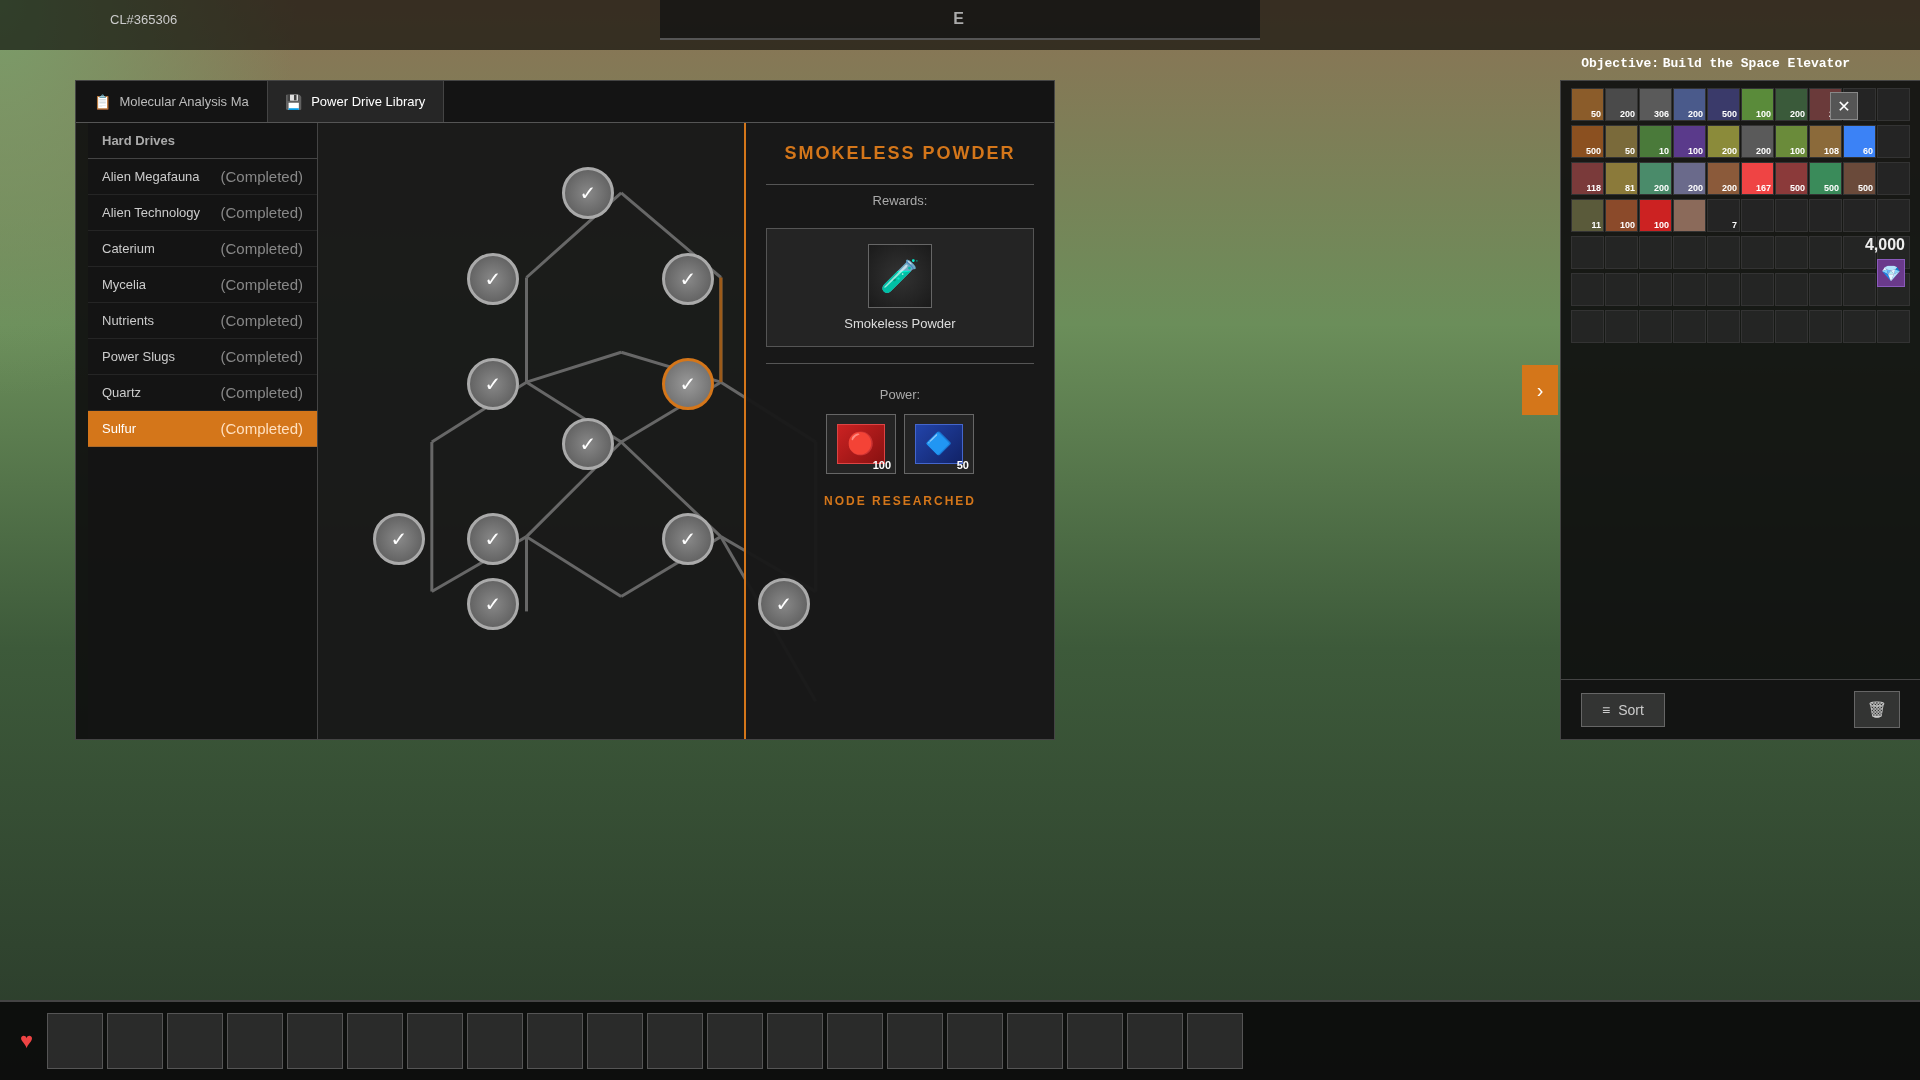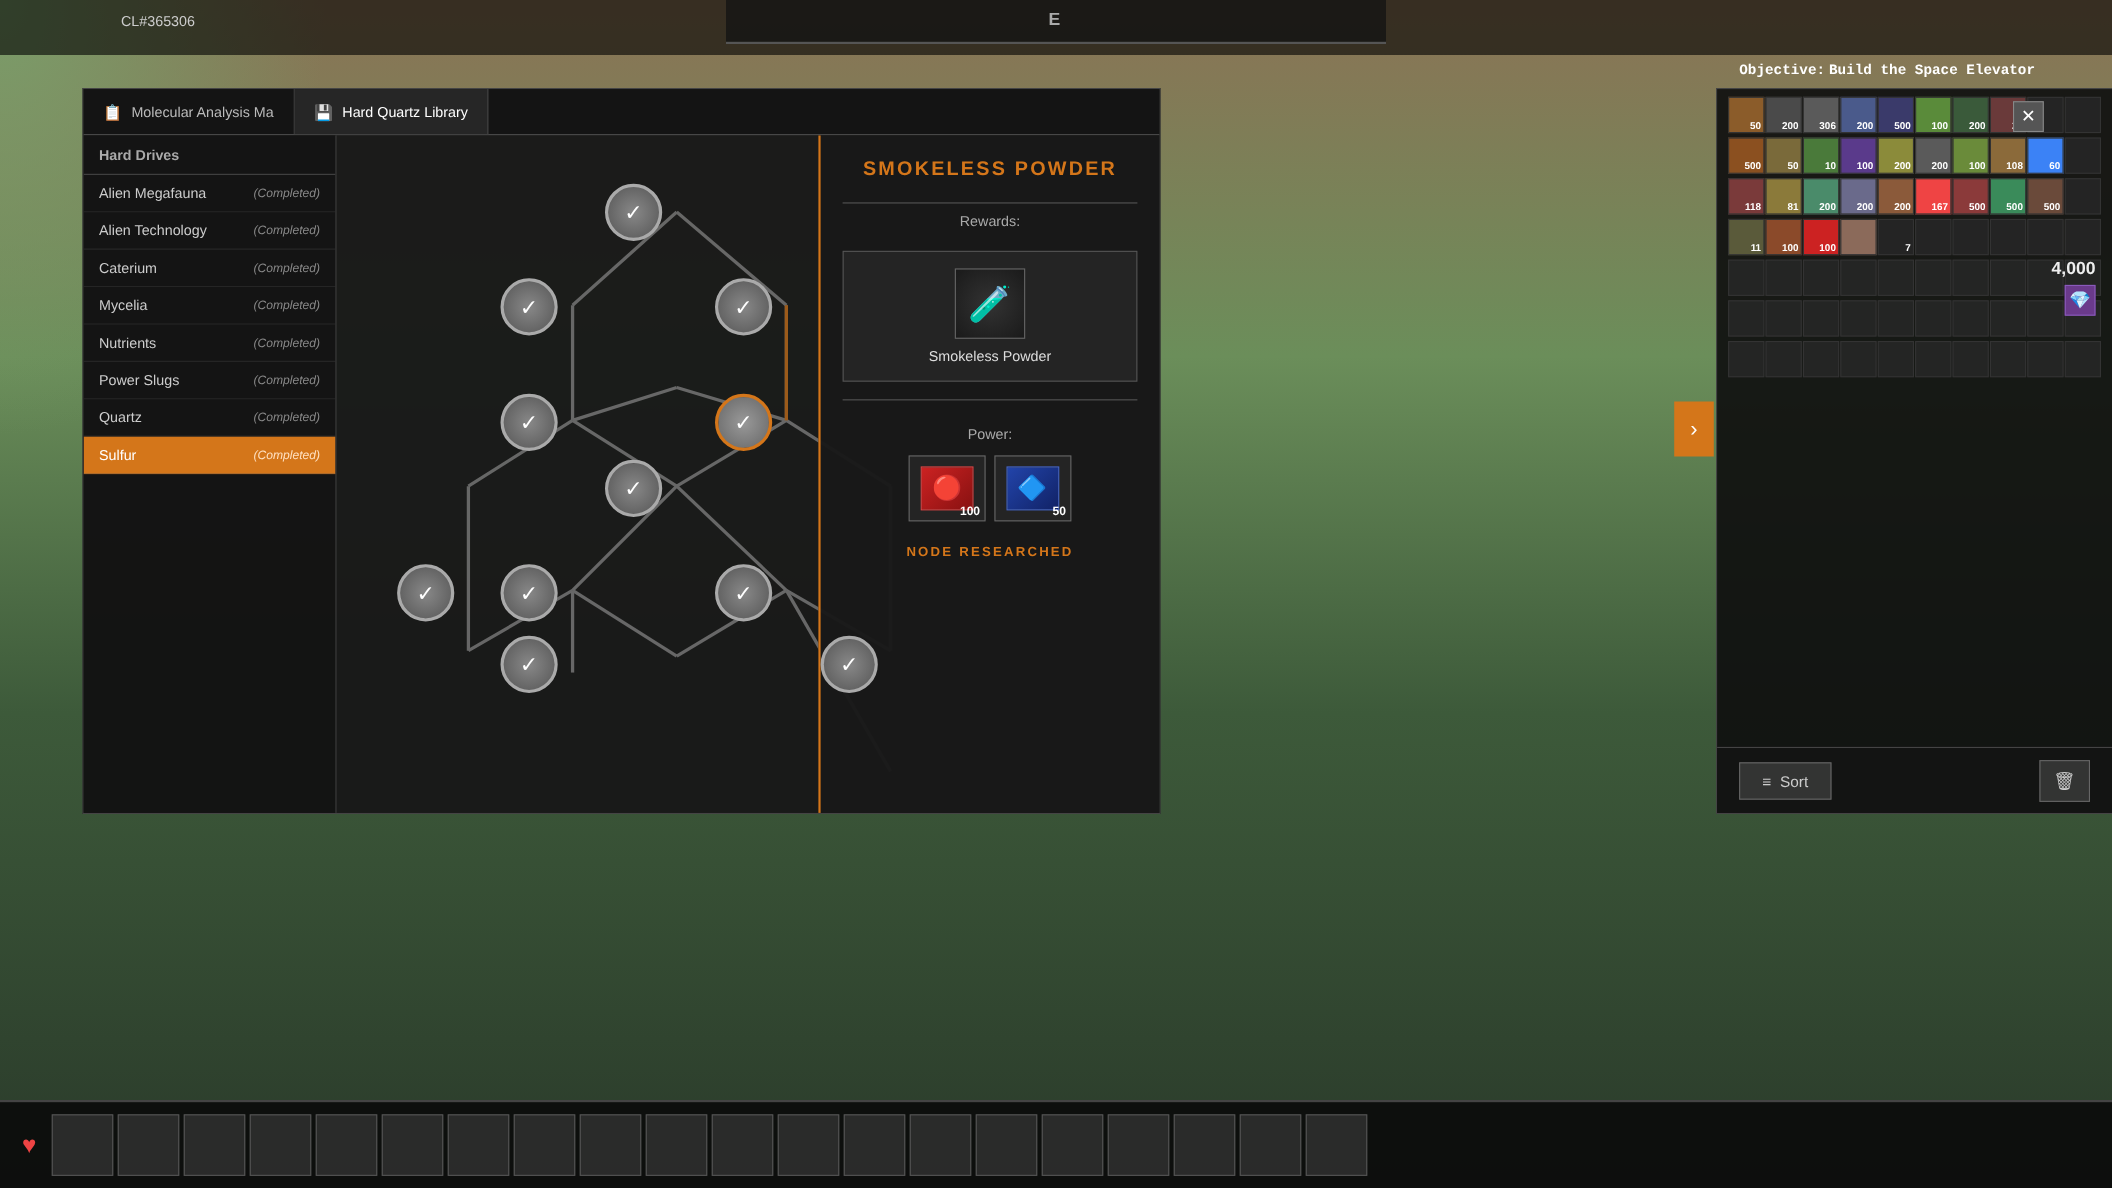--- a/index.html
+++ b/index.html
@@ -144,20 +144,21 @@
       height: calc(100% - 42px);
     }
 
     
     .sidebar {
       width: 230px;
       background: rgba(20,20,20,0.85);
       border-right: 1px solid #444;
       overflow-y: auto;
       flex-shrink: 0;
+      margin-left: 12px;
     }
 
     .sidebar-header {
       padding: 10px 14px;
       color: #aaa;
       font-size: 13px;
       font-weight: bold;
       border-bottom: 1px solid #444;
     }
 
@@ -172,22 +173,21 @@
       border-bottom: 1px solid rgba(80,80,80,0.3);
     }
 
     .sidebar-item.active {
       background: #d4761a;
       color: #fff;
     }
 
     .sidebar-item .status {
       color: #888;
-      font-size: 11px;
-      font-style: italic;
+      font-size: 15px;
     }
 
     .sidebar-item.active .status {
       color: #ffe0c0;
     }
 
     
     .research-area {
       flex: 1;
       position: relative;
@@ -482,21 +482,21 @@
 
 <div class="main-panel">
 
   <div class="tabs">
     <div class="tab">
       <span class="tab-icon">📋</span>
       <span>Molecular Analysis Ma</span>
     </div>
     <div class="tab active">
       <span class="tab-icon">💾</span>
-      <span>Hard Quartz Library</span>
+      <span>Power Drive Library</span>
     </div>
   </div>
 
   <div class="panel-body">
 
     <div class="sidebar">
       <div class="sidebar-header">Hard Drives</div>
 
       <div class="sidebar-item">
         <span>Alien Megafauna</span>

